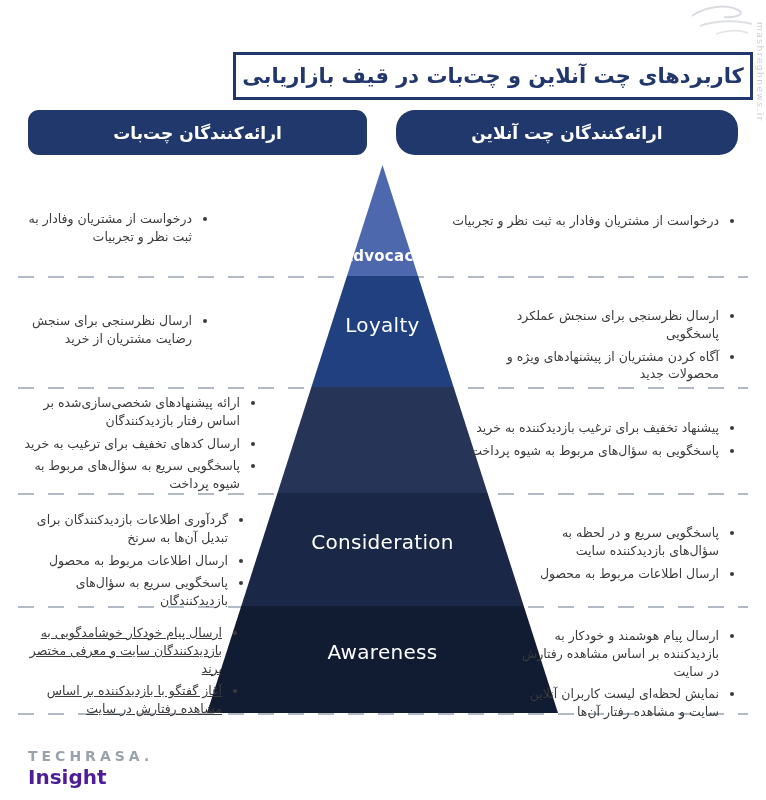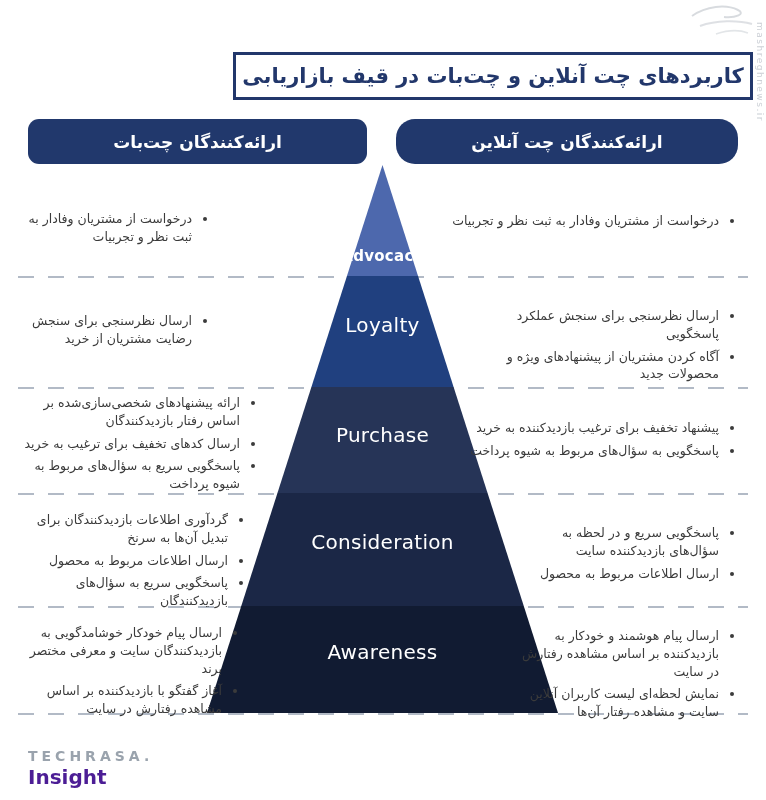--- a/index.html
+++ b/index.html
@@ -11,21 +11,21 @@
   .title-box{
     position:absolute;left:233px;top:28px;width:520px;height:48px;
     border:3px solid #22376b;background:#ffffff;box-sizing:border-box;
     display:flex;align-items:center;justify-content:center;
     direction:rtl;font-size:21px;font-weight:bold;color:#22376b;z-index:4;margin-top:24px;
   }
   
   .col-header{
     position:absolute;top:110px;height:45px;background:#21386c;border-radius:11px;
     display:flex;align-items:center;justify-content:center;direction:rtl;
-    color:#ffffff;font-size:17px;font-weight:bold;z-index:4;margin-top:9px;
+    color:#ffffff;font-size:17px;font-weight:bold;z-index:4;
   }
   .col-header.chatbot{left:28px;width:339px;}
   .col-header.online{left:396px;width:342px;border-radius:19px;}
   
   .dash{
     position:absolute;left:18px;width:730px;height:2px;z-index:1;
     background:repeating-linear-gradient(to right,#b2bac6 0 16px,transparent 16px 30px);
   }
   
   .pyramid{
@@ -52,21 +52,21 @@
     position:absolute;z-index:3;direction:rtl;text-align:right;
     color:#3b3b3b;font-size:12.5px;line-height:1.42;font-weight:500;
   }
   .blist ul{margin:0;padding:0 16px 0 0;list-style:disc;}
   .blist li{margin:0 0 5px 0;}
   
   .l-adv{top:210px;right:558px;width:200px;}
   .l-loy{top:312px;right:558px;width:215px;}
   .l-pur{top:394px;right:510px;width:232px;}
   .l-con{top:511px;right:522px;width:222px;}
-  .l-awa{top:624px;right:528px;width:225px;}
+  .l-awa{top:624px;right:528px;width:225px;text-decoration:underline;}
   
   .r-adv{top:212px;right:31px;width:290px;}
   .r-loy{top:307px;right:31px;width:252px;}
   .r-pur{top:419px;right:31px;width:265px;}
   .r-con{top:524px;right:31px;width:212px;}
   .r-awa{top:627px;right:31px;width:218px;text-align:right;}
   
   .footer{position:absolute;left:28px;top:748px;z-index:4;}
   .brand{font-size:14px;letter-spacing:4px;color:#9aa3ad;font-weight:600;}
   .sub-brand{font-size:20px;color:#4c1d95;font-weight:600;margin-top:1px;}
@@ -102,21 +102,20 @@
   <div class="pyramid">
     <div class="band b0" style="background: rgb(77, 104, 173);"></div>
     <div class="band b1" style="background: rgb(32, 64, 127);"></div>
     <div class="band b2" style="background: rgb(38, 52, 87);"></div>
     <div class="band b3" style="background: rgb(27, 39, 70);"></div>
     <div class="band b4" style="background: rgb(17, 27, 50);"></div>
   </div>
 
   <div class="stage-label advocacy">Advocacy</div>
   <div class="stage-label loyalty">Loyalty</div>
-  <div class="stage-label purchase">Purchase</div>
   <div class="stage-label awareness">Awareness</div>
   <div class="stage-label consideration">Consideration</div>
 
   <div class="blist l-adv">
     <ul>
       <li>درخواست از مشتریان وفادار به ثبت نظر و تجربیات</li>
     </ul>
   </div>
   <div class="blist l-loy">
     <ul>

